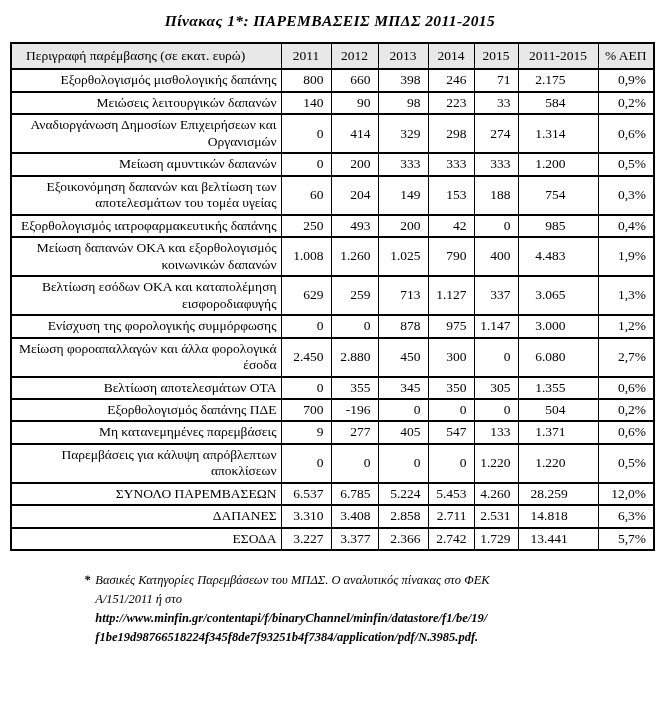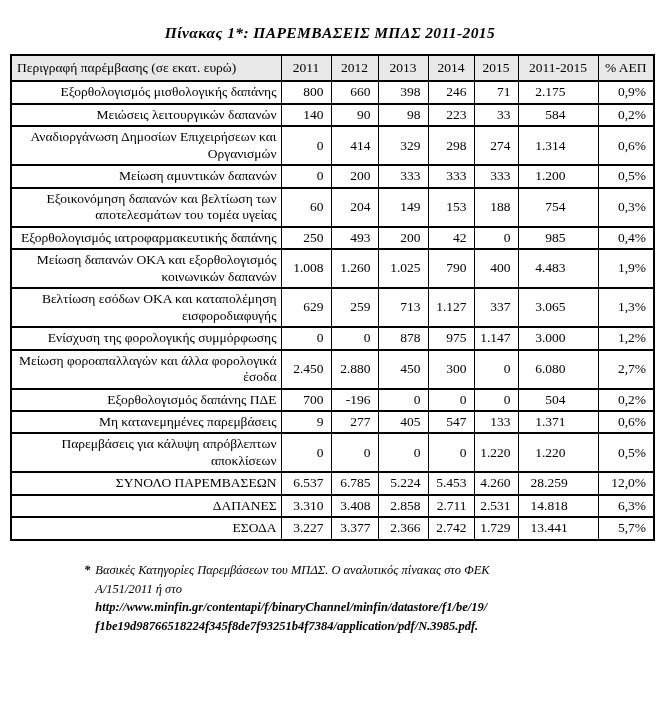--- a/index.html
+++ b/index.html
@@ -9,21 +9,21 @@
     --page-bg:#ffffff;
   }
   html,body{margin:0;padding:0;}
   body{
     width:660px;height:723px;
     background:var(--page-bg);
     color:var(--text);
     font-family:"Liberation Serif", serif;
     overflow:hidden;
   }
-  .page{position:relative;width:660px;height:577px;margin-top:12px;}
+  .page{position:relative;width:660px;height:577px;}
   .title{
     text-align:center;
     padding-top:12px;
     font-size:15.5px;
     font-weight:700;
     font-style:italic;
     letter-spacing:.4px;
   }
   table.data{
     margin:12px 0 0 10px;
@@ -42,21 +42,21 @@
     vertical-align:middle;
     overflow:hidden;
   }
   table.data th{
     background:var(--header-bg);
     font-weight:400;
     padding:4px 2px;
   }
   table.data th.desc{
     text-align:left;
-    padding-left:5px;
+    padding-left:14px;
   }
   td.desc{
     text-align:right;
     padding:2px 4px 2px 5px;
   }
   td.num{ text-align:right; padding:2px 7px 2px 2px; }
   td.tot{ text-align:right; padding:2px 32px 2px 12px; }
   td.pct{ text-align:right; padding:2px 7px 2px 2px; }
   .footnote{
     display:flex;
@@ -200,20 +200,30 @@
           <td class="desc">Μείωση φοροαπαλλαγών και άλλα φορολογικά έσοδα</td>
           <td class="num">2.450</td>
           <td class="num">2.880</td>
           <td class="num">450</td>
           <td class="num">300</td>
           <td class="num">0</td>
           <td class="tot">6.080</td>
           <td class="pct">2,7%</td>
         </tr>
         <tr>
+          <td class="desc">Βελτίωση αποτελεσμάτων ΟΤΑ</td>
+          <td class="num">0</td>
+          <td class="num">355</td>
+          <td class="num">345</td>
+          <td class="num">350</td>
+          <td class="num">305</td>
+          <td class="tot">1.355</td>
+          <td class="pct">0,6%</td>
+        </tr>
+        <tr>
           <td class="desc">Εξορθολογισμός δαπάνης ΠΔΕ</td>
           <td class="num">700</td>
           <td class="num">-196</td>
           <td class="num">0</td>
           <td class="num">0</td>
           <td class="num">0</td>
           <td class="tot">504</td>
           <td class="pct">0,2%</td>
         </tr>
         <tr>

